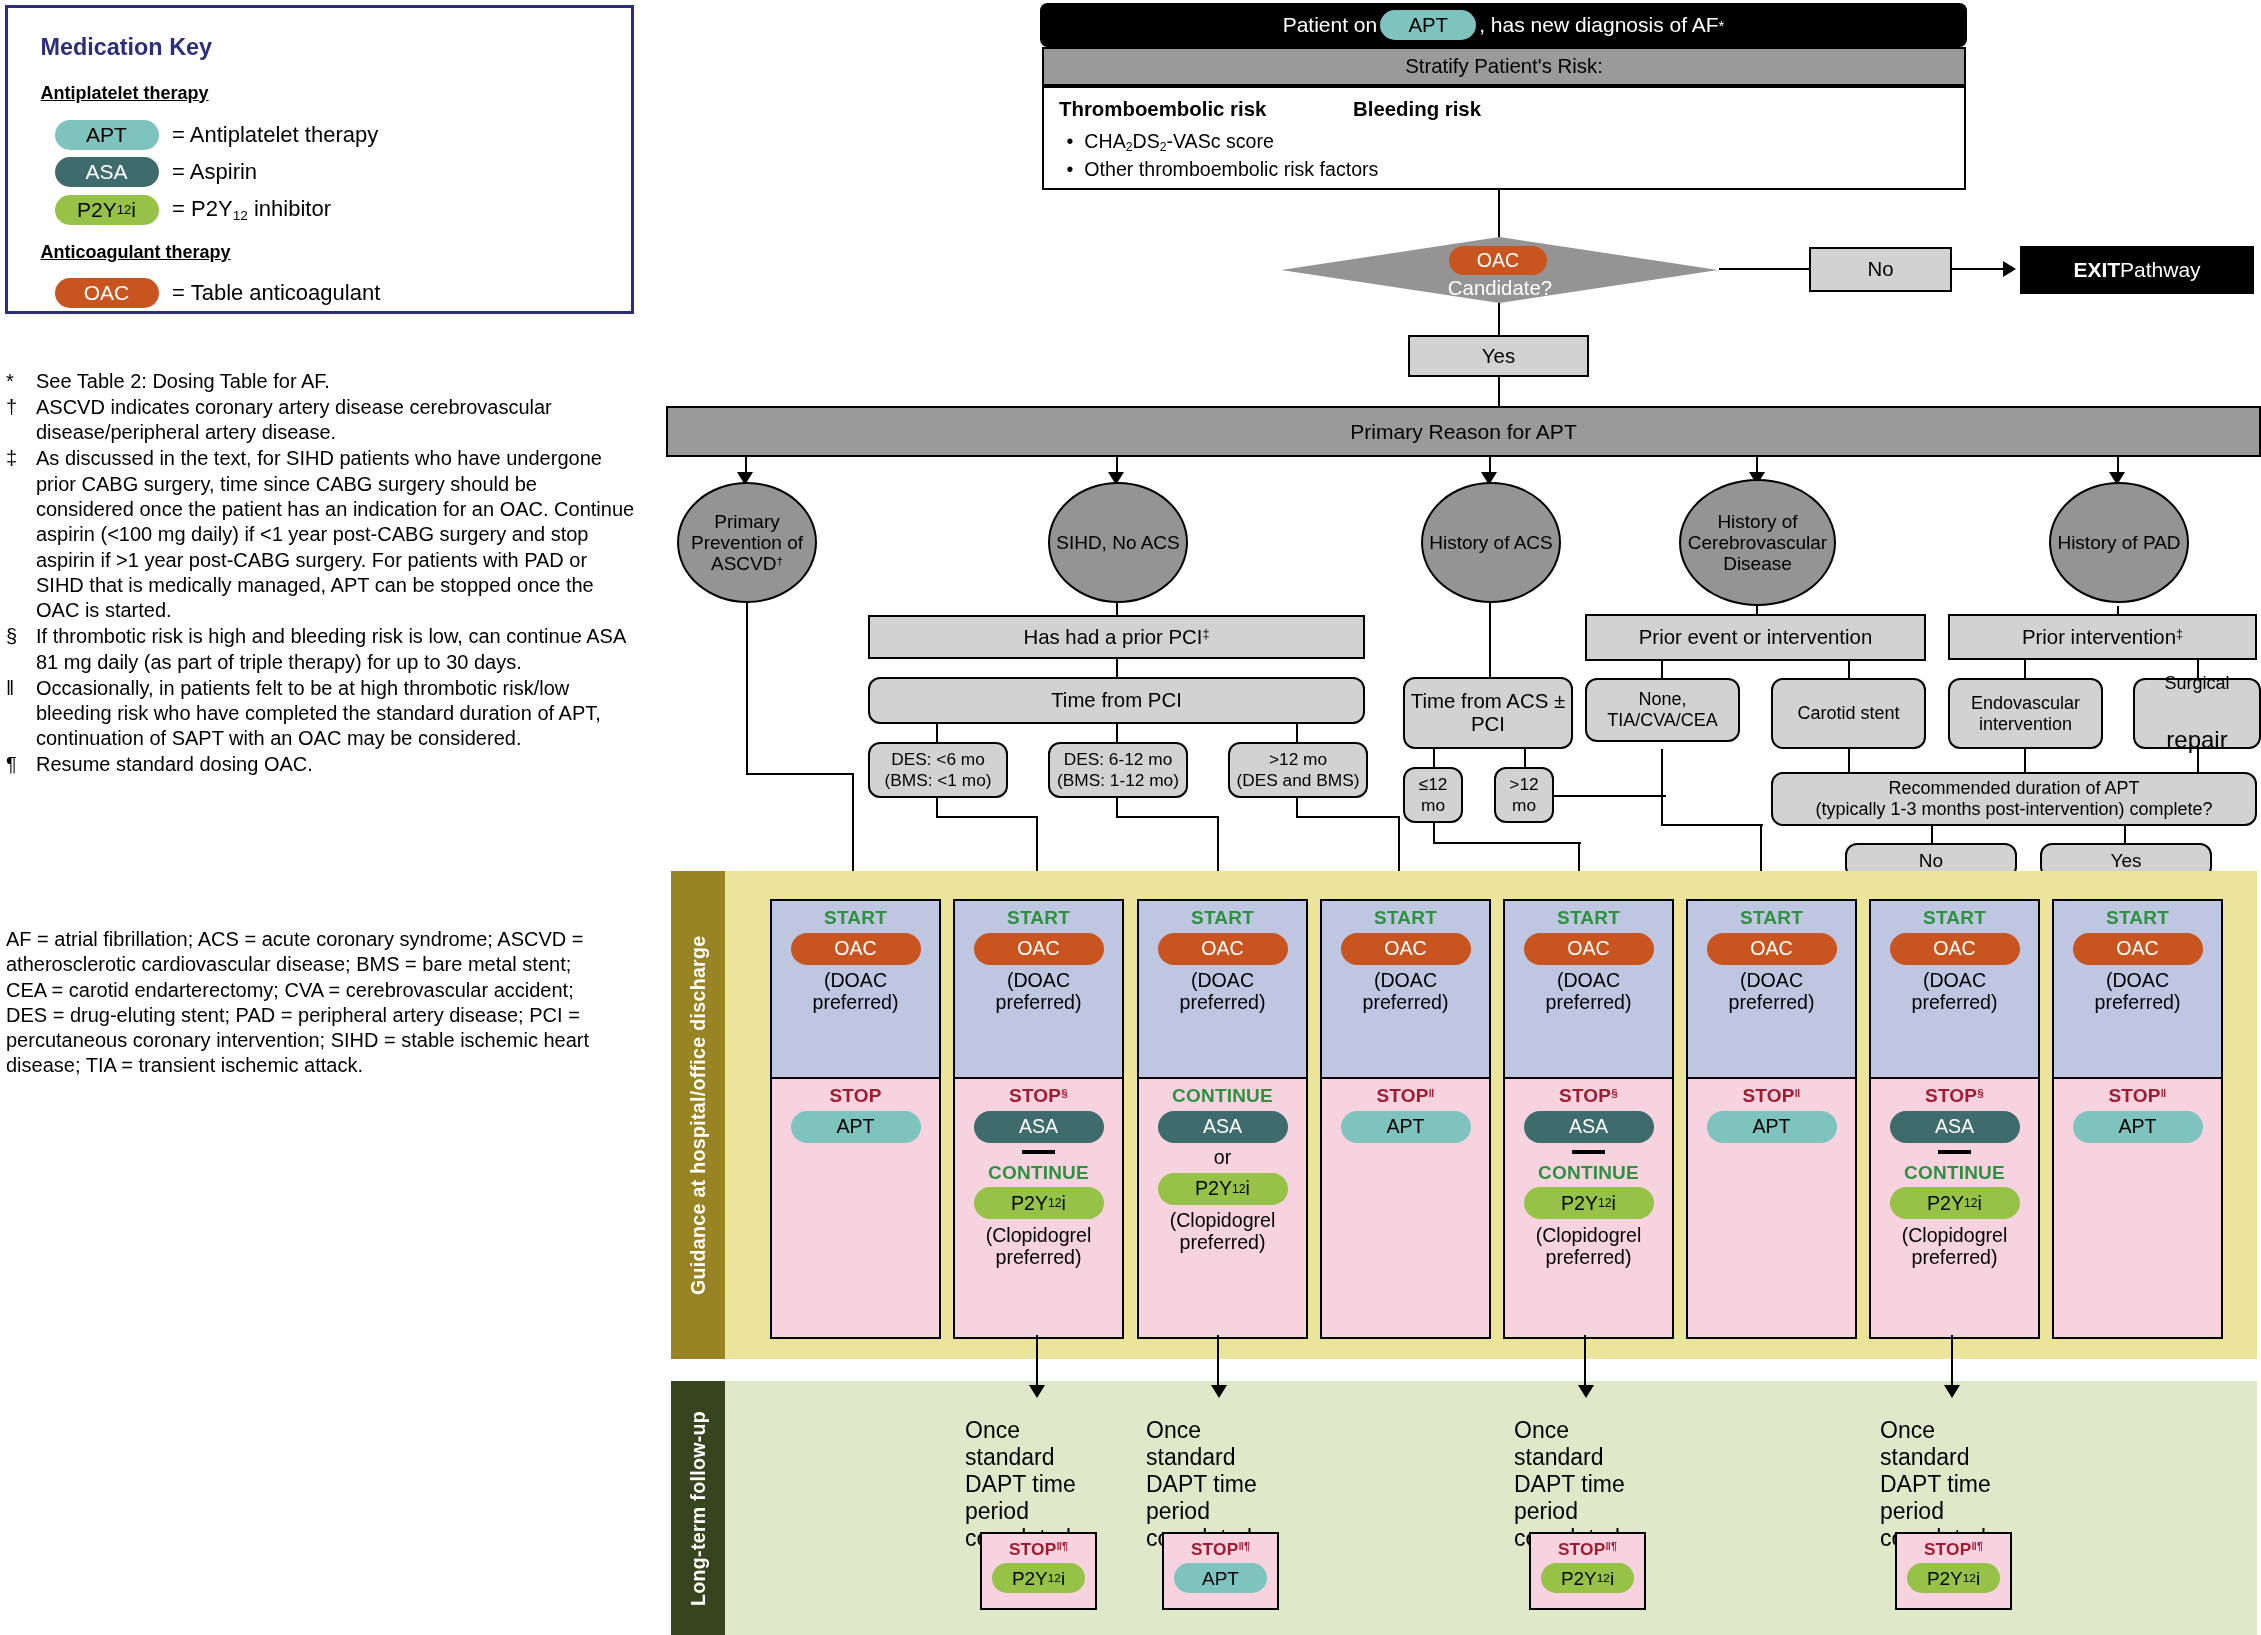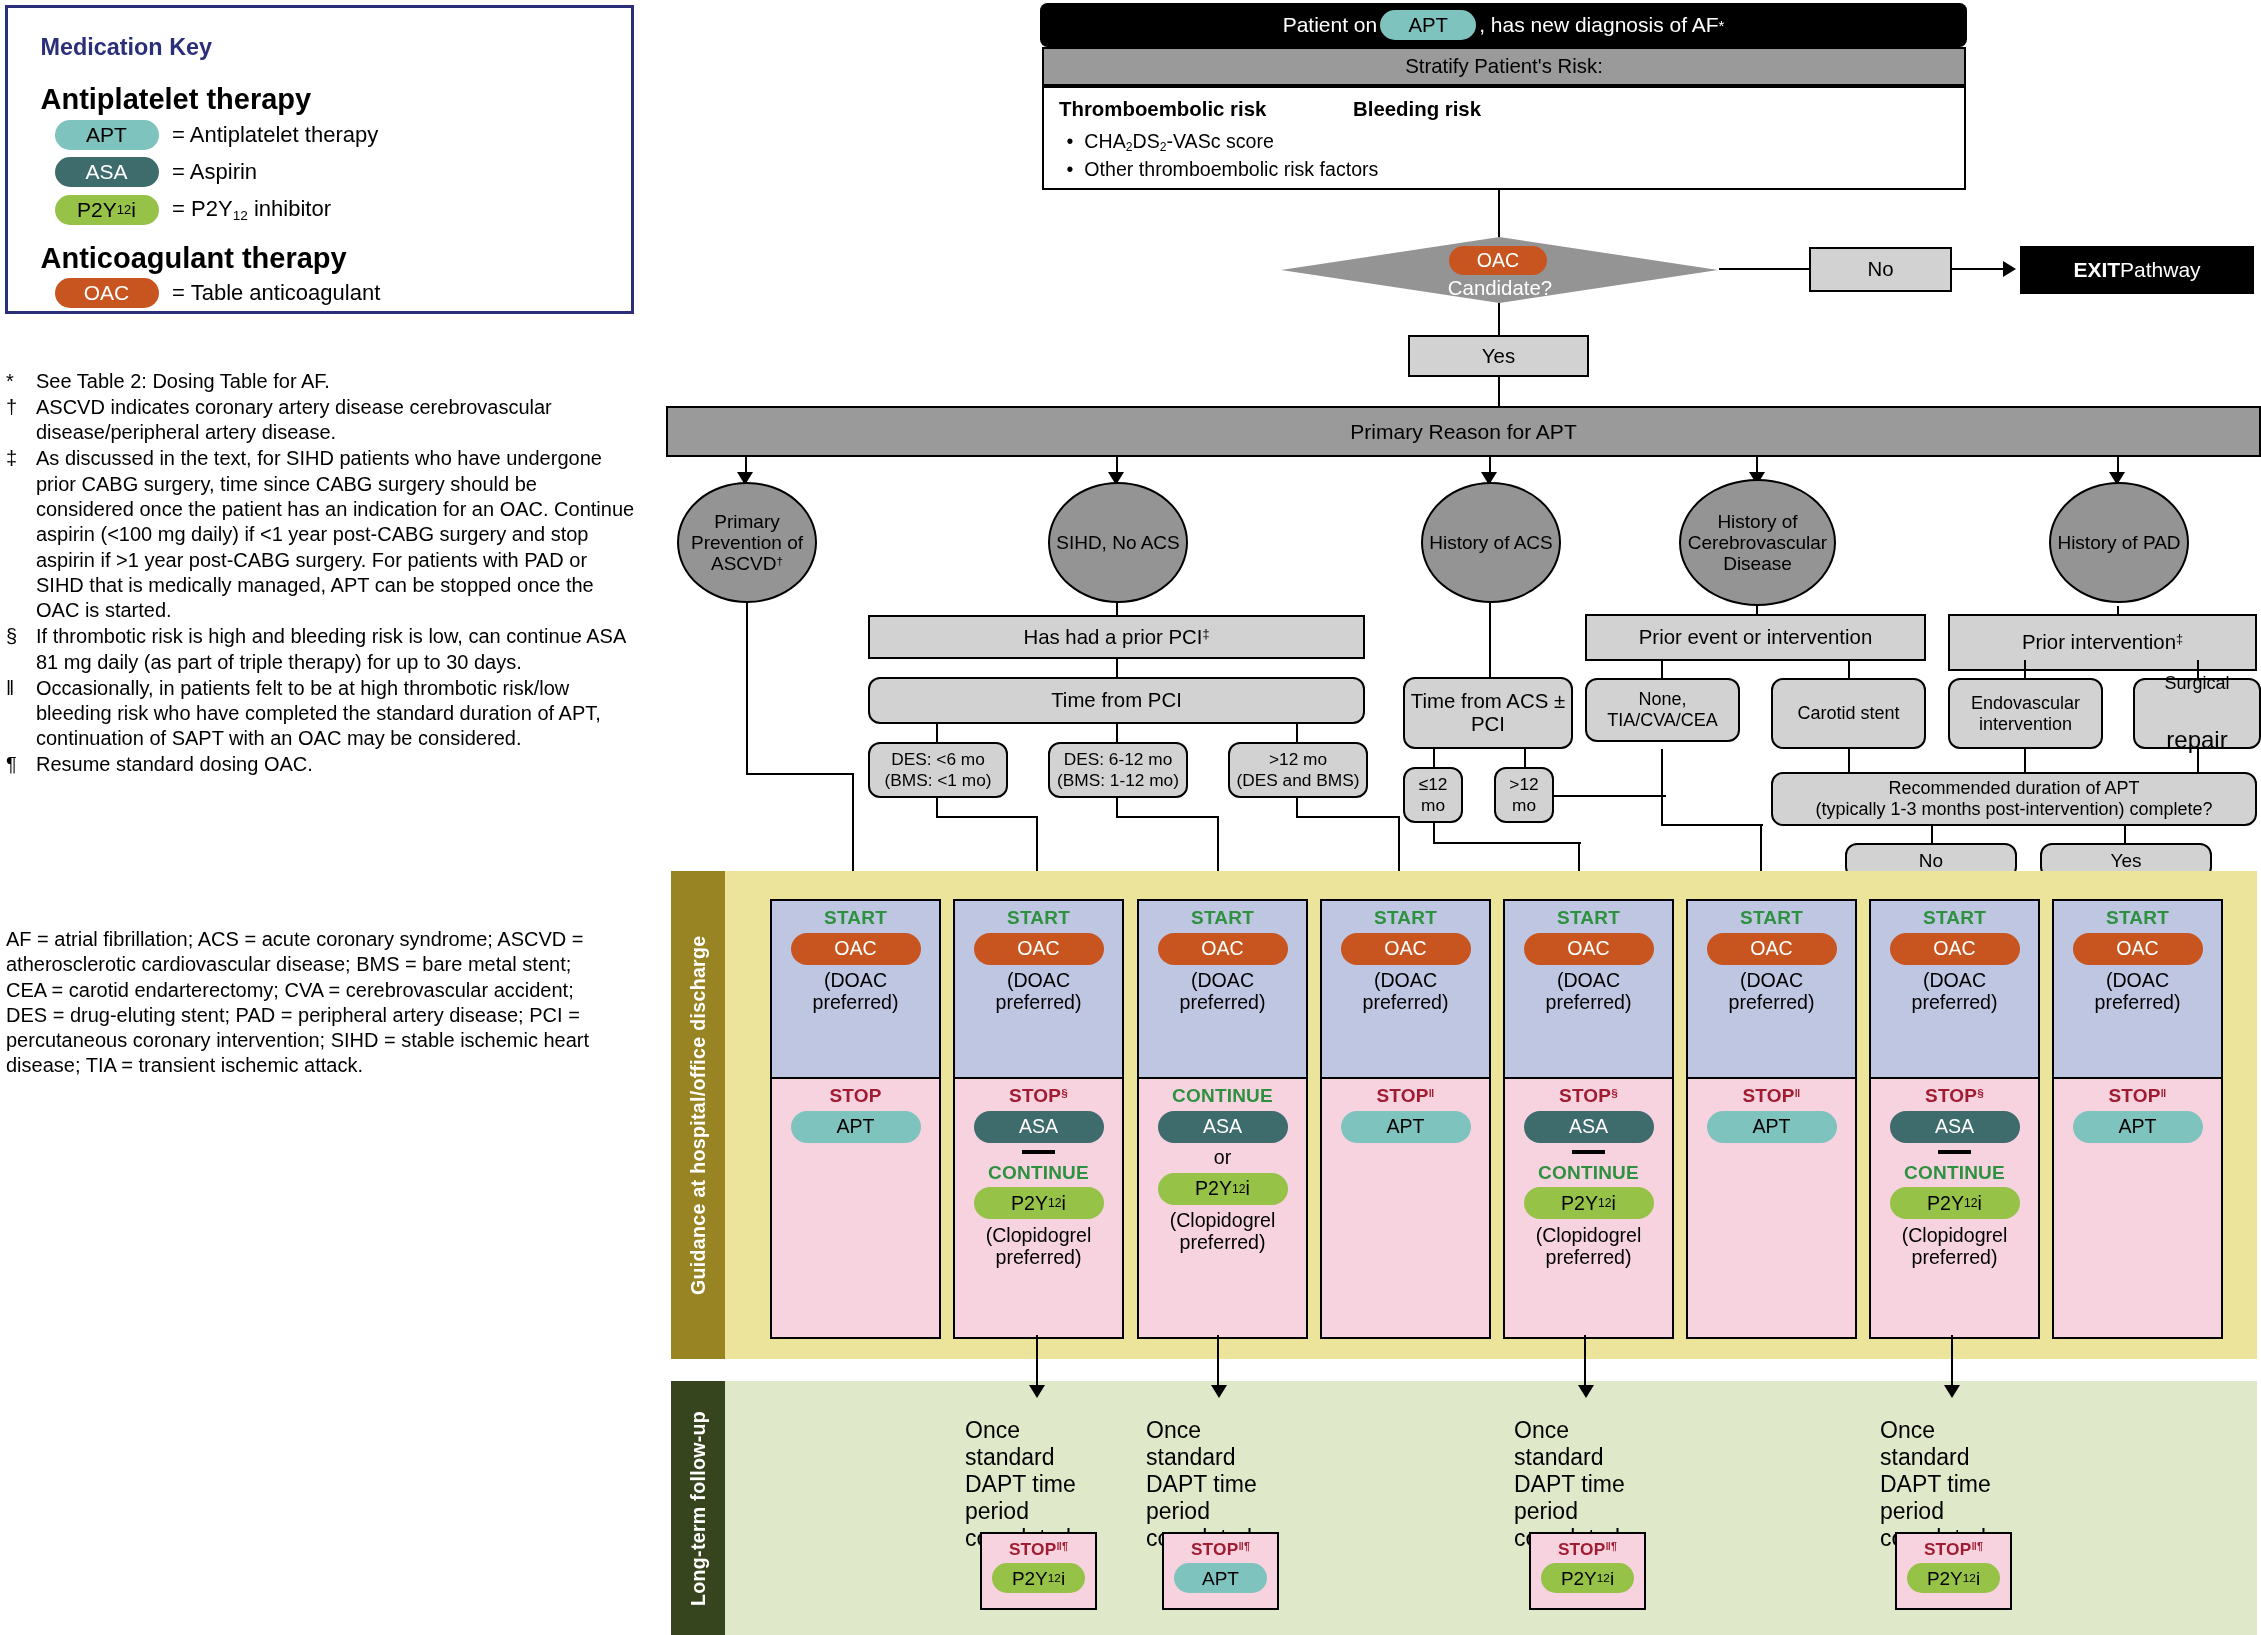--- a/index.html
+++ b/index.html
@@ -5,21 +5,21 @@
   html,body{margin:0;padding:0;background:#fff;}
   body{width:2261px;height:1636px;position:relative;
        font-family:"Liberation Sans","DejaVu Sans",sans-serif;
        color:#000;overflow:hidden;}
   .abs{position:absolute;box-sizing:border-box;}
 
   
   #key-panel{left:4.5px;top:4.5px;width:629px;height:309px;
              border:3.8px solid #2b2f7a;background:#fff;}
   #key-title{left:33px;top:26px;font-size:23.4px;font-weight:bold;color:#2b2f7a;}
-  .key-head{font-size:29px;font-weight:bold;}
+  .key-head{font-size:18px;font-weight:bold;text-decoration:underline;}
   .pill{border-radius:753px;display:flex;align-items:center;justify-content:center;
         text-align:center;line-height:1.0;}
   .key-row{display:flex;align-items:center;}
   .key-eq{font-size:22px;margin-left:13.6px;white-space:nowrap;}
   .pill-apt{background:#7fc3bf;color:#000;}
   .pill-asa{background:#3e6b6b;color:#fff;}
   .pill-p2y{background:#96c247;color:#000;}
   .pill-oac{background:#c8551f;color:#fff;}
   sub{font-size:.62em;vertical-align:-.28em;}
   sup{font-size:.62em;vertical-align:.45em;}
@@ -276,21 +276,21 @@
 <div class="ln abs" style="left:1848px;top:660px;width:2.3px;height:18px;"></div>
 <div class="abs nd lightbox rr" style="left:1585px;top:678px;width:155px;height:64px;flex-direction:column;">
   <div style="font-size:18px;">None,</div>
   <div style="font-size:18px;">TIA/CVA/CEA</div>
 </div>
 <div class="abs nd lightbox rr" style="left:1771px;top:678px;width:155px;height:71px;">
   <span style="font-size:18px;">Carotid stent</span>
 </div>
 
 <div class="ln abs" style="left:2117px;top:606px;width:2.3px;height:30px;"></div>
-<div class="abs nd lightbox" style="left:1948px;top:614px;width:309px;height:57px;">
+<div class="abs nd lightbox" style="left:1948px;top:614px;width:309px;height:46px;">
   <span style="font-size:20.4px;"><span>Prior intervention</span><sup>‡</sup></span>
 </div>
 <div class="ln abs" style="left:2024px;top:660px;width:2.3px;height:18px;"></div>
 <div class="ln abs" style="left:2197px;top:660px;width:2.3px;height:18px;"></div>
 <div class="abs nd lightbox rr" style="left:1948px;top:678px;width:155px;height:71px;flex-direction:column;">
   <div style="font-size:18px;">Endovascular</div>
   <div style="font-size:18px;">intervention</div>
 </div>
 <div class="abs nd lightbox rr" style="left:2133px;top:678px;width:128px;height:71px;flex-direction:column;">
   <div style="font-size:18px;">Surgical</div>

